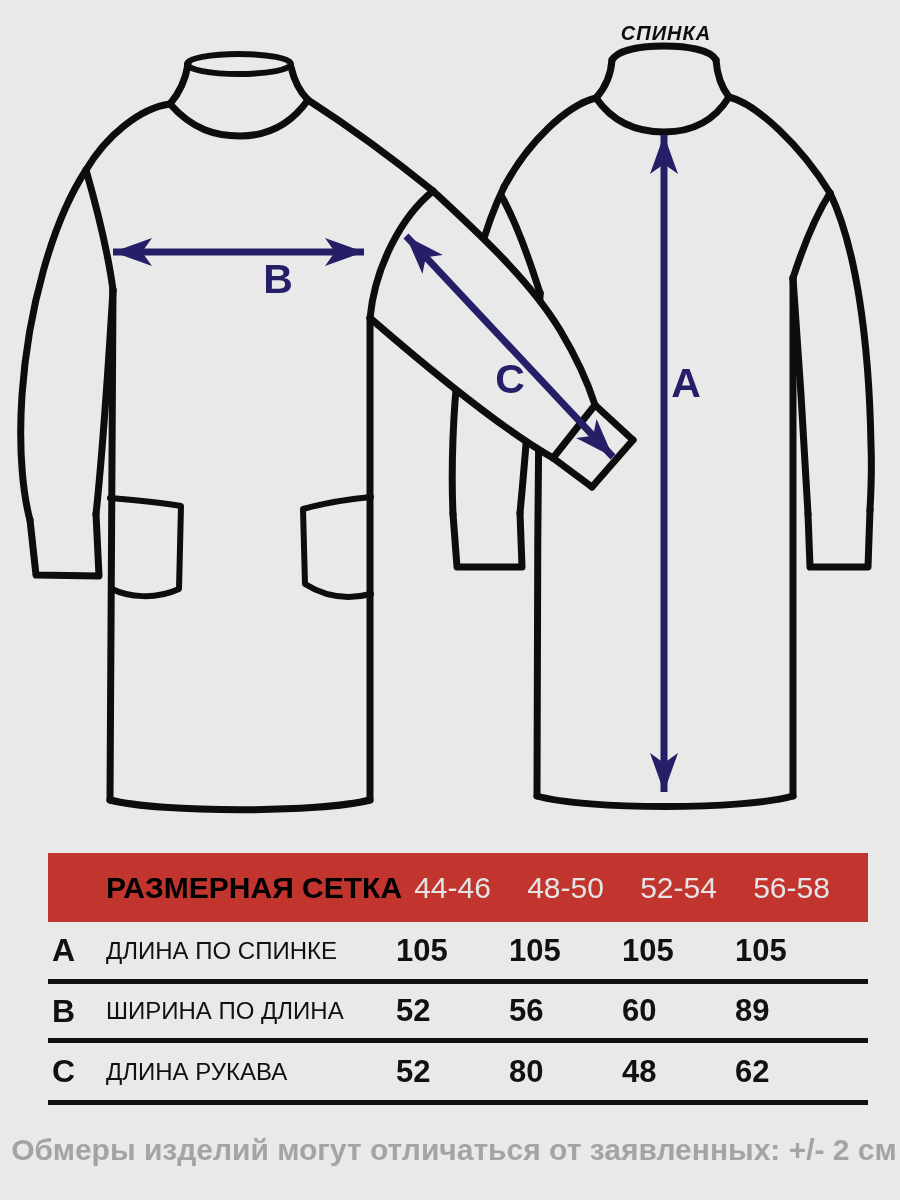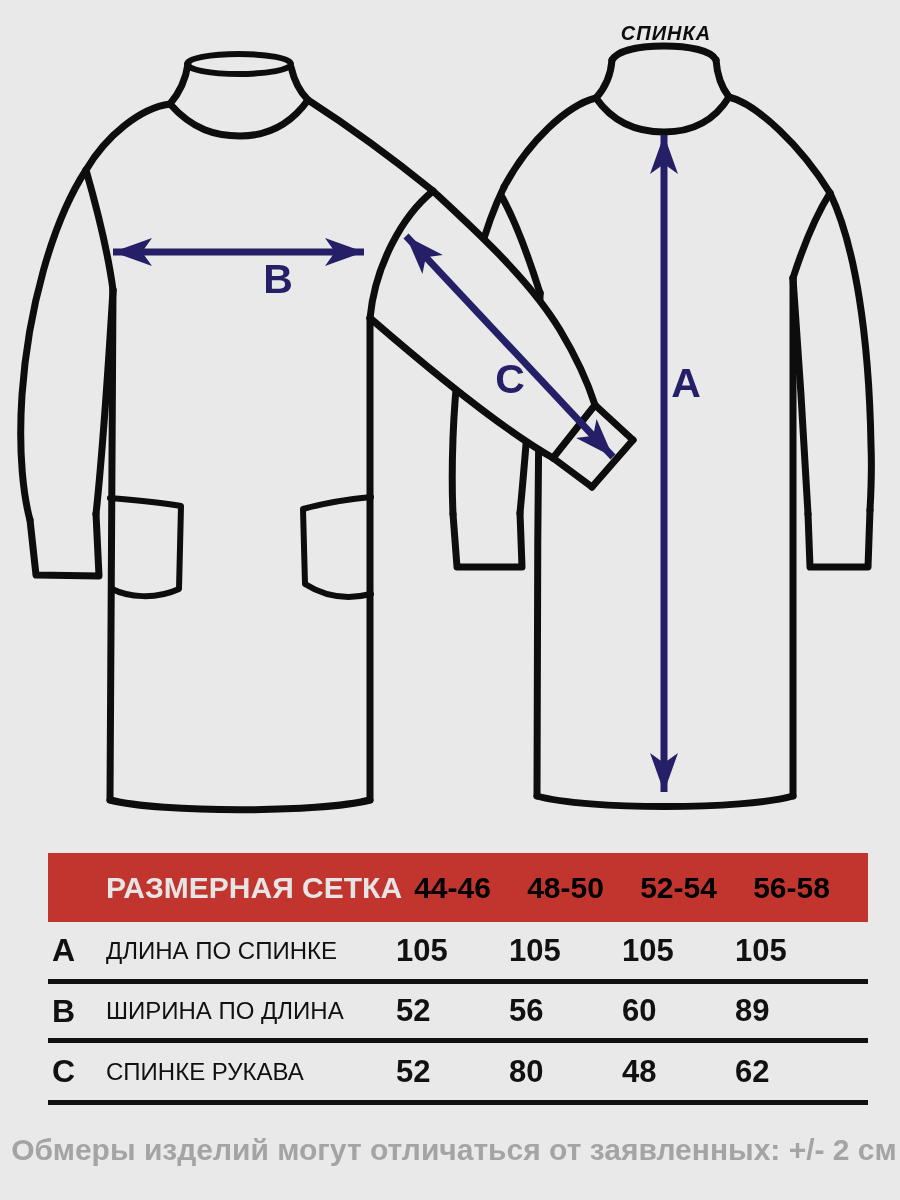--- a/index.html
+++ b/index.html
@@ -34,29 +34,29 @@
   }
   .t-head{
     height:69px;
     background:#c2342e;
     display:grid;
     grid-template-columns:58px 290px 113px 113px 113px 113px;
     align-items:center;
   }
   .t-head .t-title{
     grid-column:2;
-    color:#e5e5e5;
+    color:#000000;
     font-weight:bold;
     font-size:30px;
     letter-spacing:0px;
     white-space:nowrap;
   }
   .t-size{
-    color:#000000;
-    font-weight:bold;
+    color:#e5e5e5;
+    font-weight:normal;
     font-size:30px;
     text-align:center;
     white-space:nowrap;
   }
   .t-row{
     display:grid;
     grid-template-columns:58px 290px 113px 113px 113px 113px;
     align-items:center;
     border-bottom:5px solid #111;
   }
@@ -196,21 +196,21 @@
       <div class="t-letter">B</div>
       <div class="t-label">ШИРИНА ПО ДЛИНА</div>
       <div class="t-val">52</div>
       <div class="t-val">56</div>
       <div class="t-val">60</div>
       <div class="t-val">89</div>
     </div>
 
     <div class="t-row h62">
       <div class="t-letter">C</div>
-      <div class="t-label">СПИНКЕ РУКАВА</div>
+      <div class="t-label">ДЛИНА РУКАВА</div>
       <div class="t-val">52</div>
       <div class="t-val">80</div>
       <div class="t-val">48</div>
       <div class="t-val">62</div>
     </div>
 
   </div>
 
   <div class="note">Обмеры изделий могут отличаться от заявленных: +/- 2 см</div>
 

